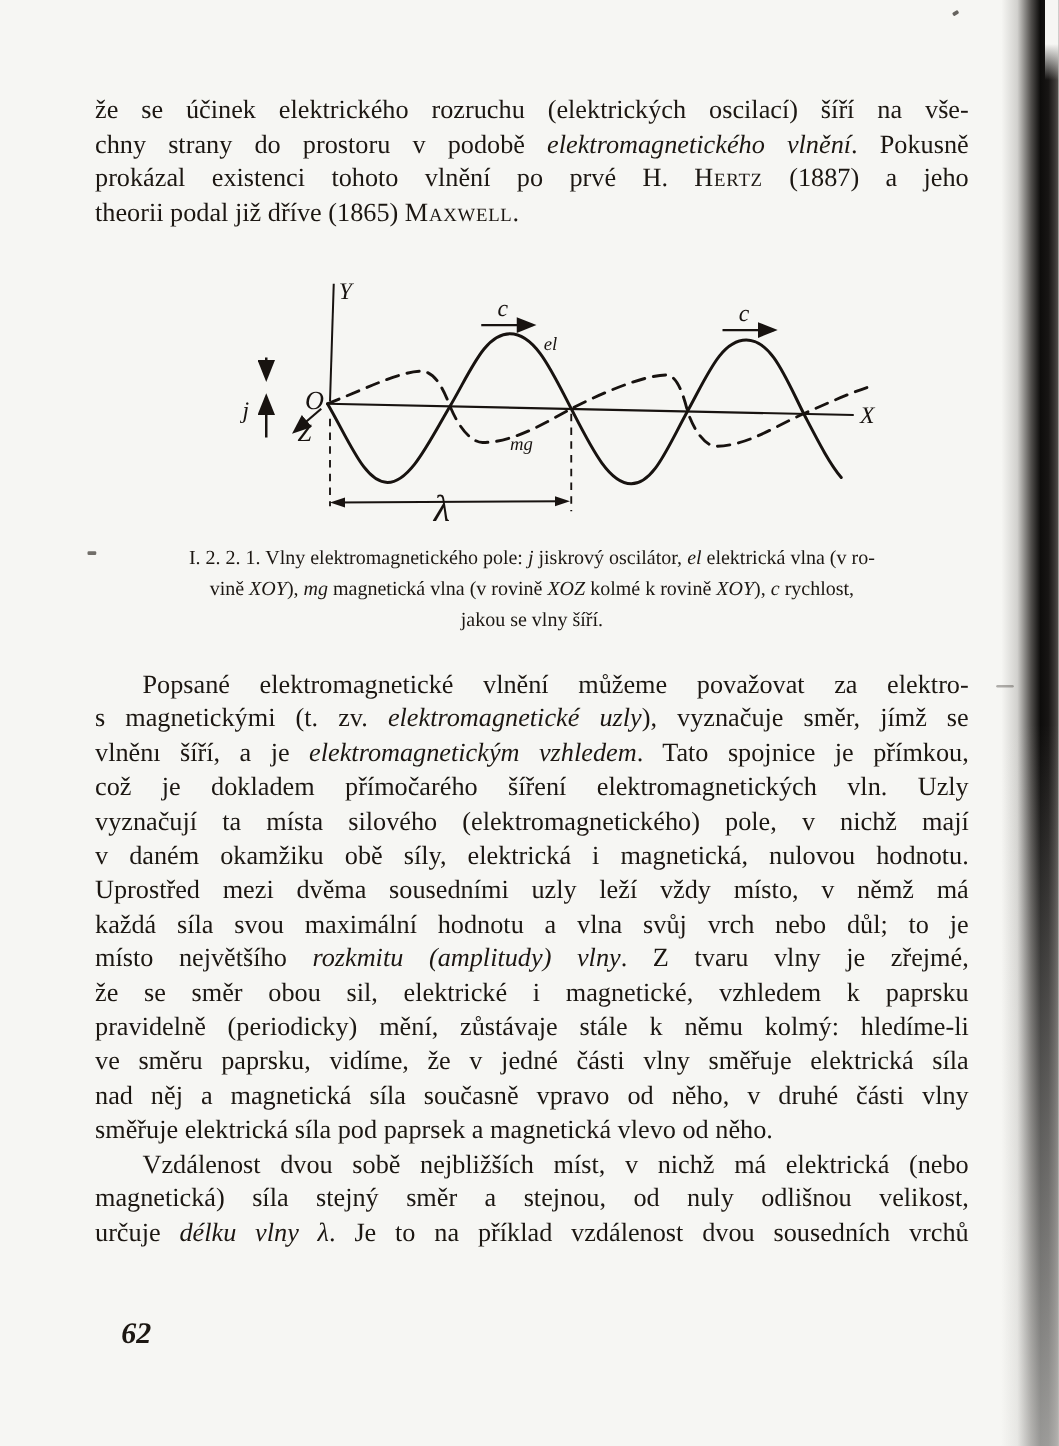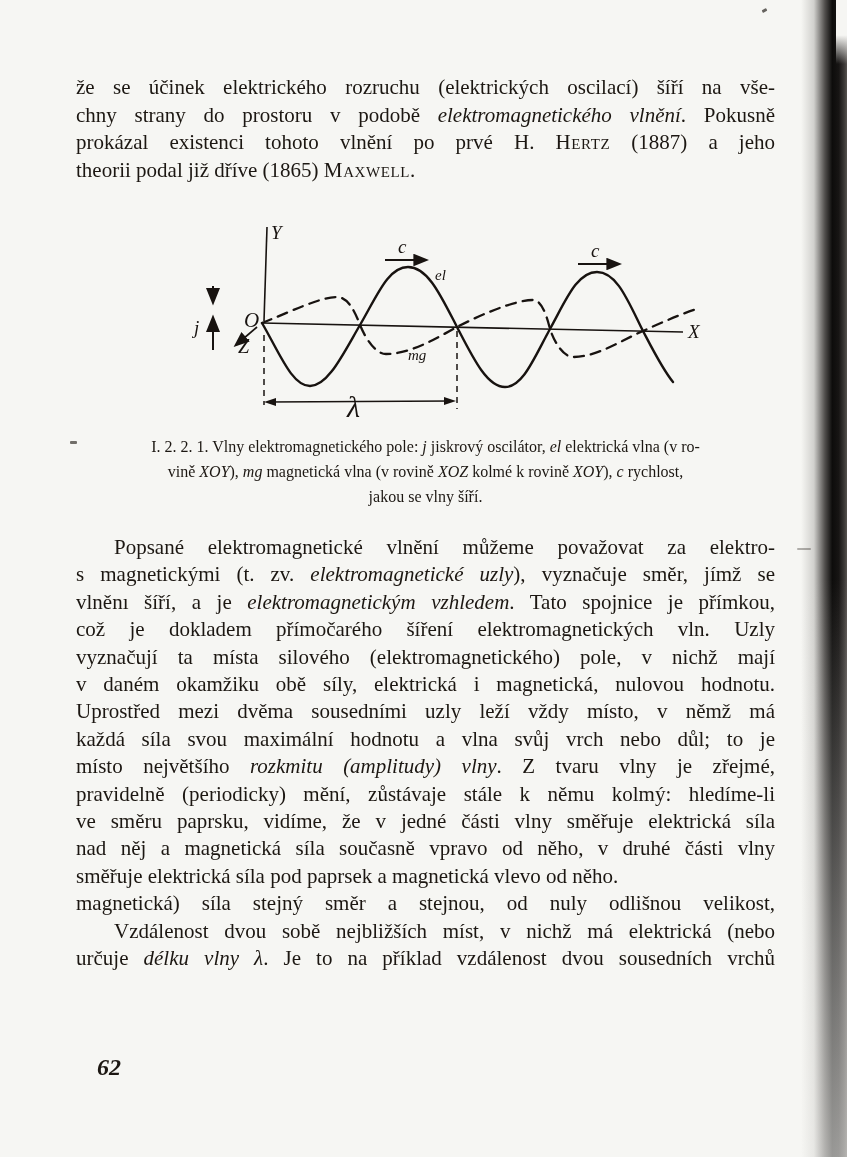--- a/index.html
+++ b/index.html
@@ -129,28 +129,29 @@
     <div>
         <div class="tline tind">Popsané elektromagnetické vlnění můžeme považovat za elektro-</div>
         <div class="tline">s magnetickými (t. zv. <i>elektromagnetické uzly</i>), vyznačuje směr, jímž se</div>
         <div class="tline">vlněnı šíří, a je <i>elektromagnetickým vzhledem</i>. Tato spojnice je přímkou,</div>
         <div class="tline">což je dokladem přímočarého šíření elektromagnetických vln. Uzly</div>
         <div class="tline">vyznačují ta místa silového (elektromagnetického) pole, v nichž mají</div>
         <div class="tline">v daném okamžiku obě síly, elektrická i magnetická, nulovou hodnotu.</div>
         <div class="tline">Uprostřed mezi dvěma sousedními uzly leží vždy místo, v němž má</div>
         <div class="tline">každá síla svou maximální hodnotu a vlna svůj vrch nebo důl; to je</div>
         <div class="tline">místo největšího <i>rozkmitu (amplitudy) vlny</i>. Z tvaru vlny je zřejmé,</div>
+        <div class="tline">že se směr obou sil, elektrické i magnetické, vzhledem k paprsku</div>
         <div class="tline">pravidelně (periodicky) mění, zůstávaje stále k němu kolmý: hledíme-li</div>
         <div class="tline">ve směru paprsku, vidíme, že v jedné části vlny směřuje elektrická síla</div>
         <div class="tline">nad něj a magnetická síla současně vpravo od něho, v druhé části vlny</div>
         <div class="tline tlast">směřuje elektrická síla pod paprsek a magnetická vlevo od něho.</div>
       </div>
     <div>
+        <div class="tline tind">Vzdálenost dvou sobě nejbližších míst, v nichž má elektrická (nebo</div>
         <div class="tline">magnetická) síla stejný směr a stejnou, od nuly odlišnou velikost,</div>
-        <div class="tline tind">Vzdálenost dvou sobě nejbližších míst, v nichž má elektrická (nebo</div>
         <div class="tline">určuje <i>délku vlny λ</i>. Je to na příklad vzdálenost dvou sousedních vrchů</div>
       </div>
   </div>
 
   <div class="pagenum">62</div>
 
   <div class="speck a"></div>
   <div class="speck b"></div>
   <div class="speck c"></div>
   <div class="spine"></div>

